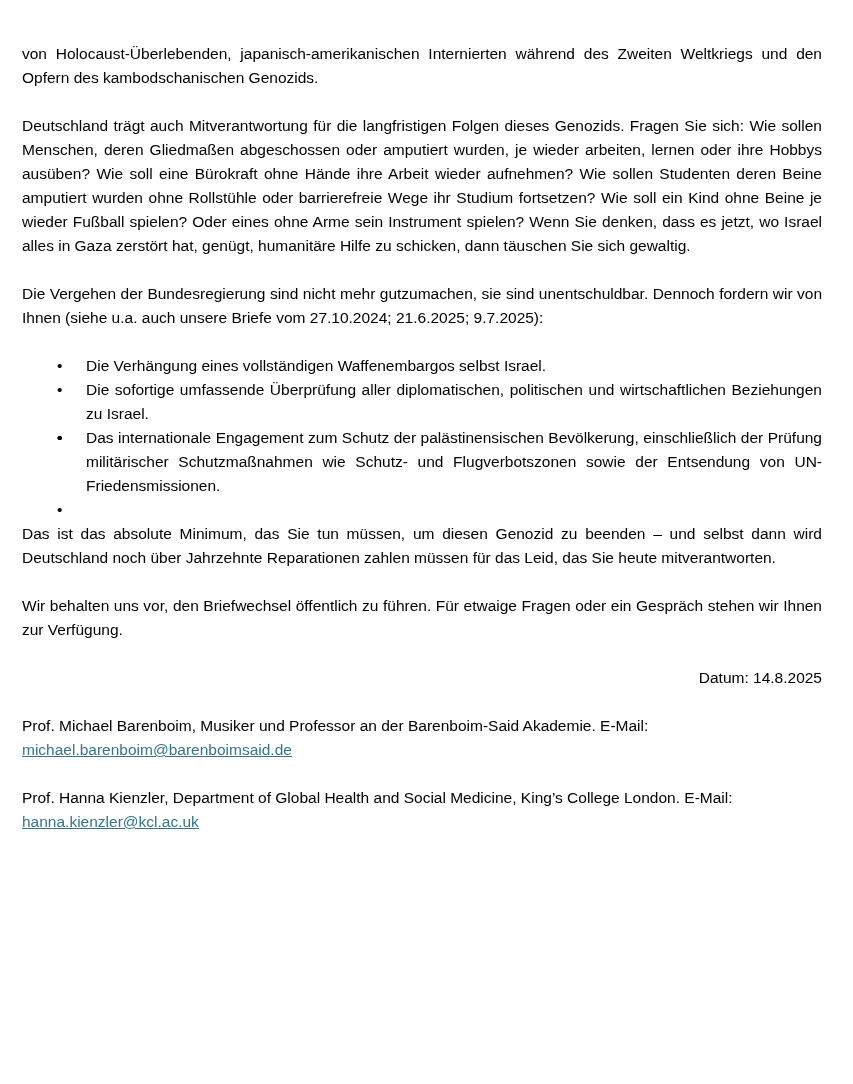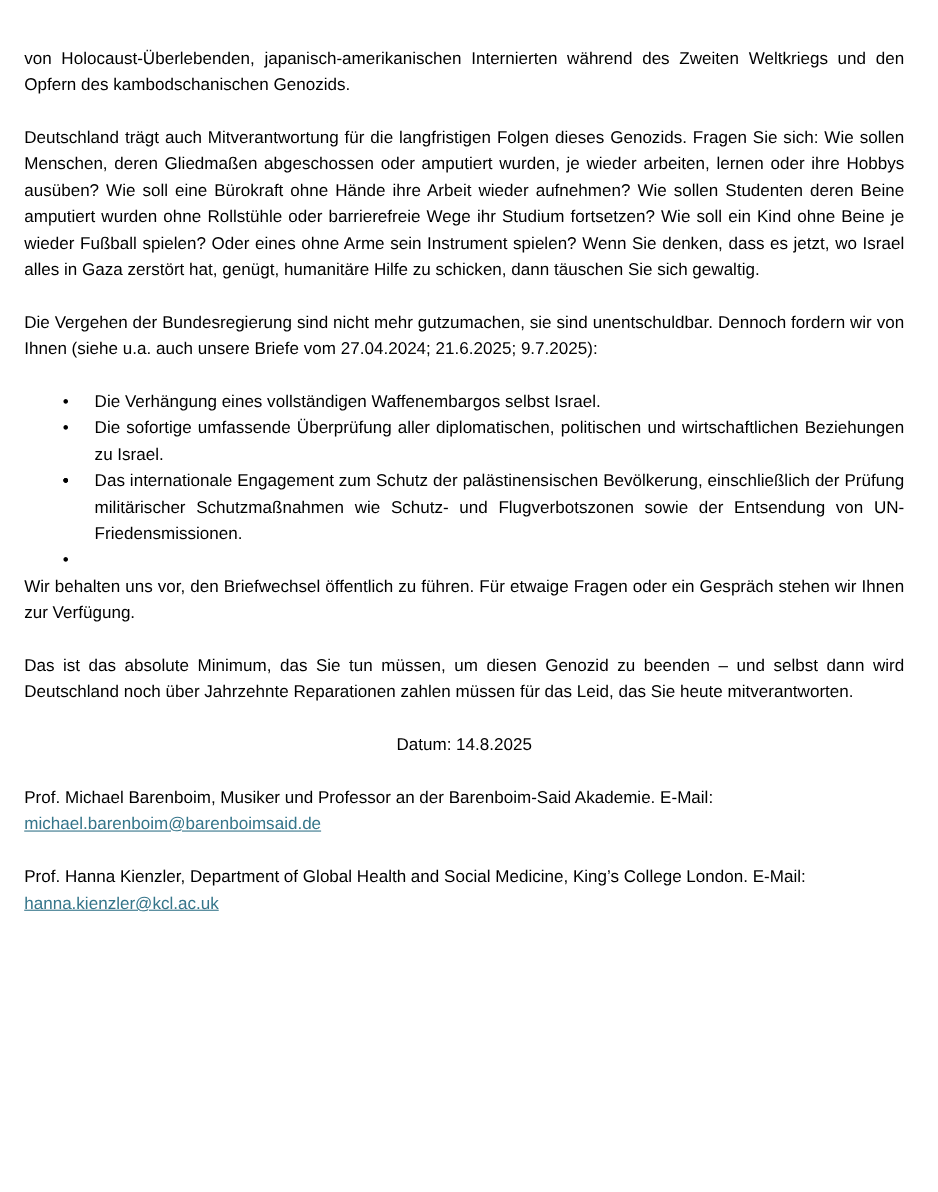--- a/index.html
+++ b/index.html
@@ -34,21 +34,21 @@
     padding-left: 64px;
     text-align: justify;
   }
   ul.demands li .bullet-dot {
     position: absolute;
     left: 35px;
     top: 0;
   }
   .date-line {
     margin: 0 0 24px 0;
-    text-align: center;
+    text-align: right;
   }
   .signature {
     margin: 0 0 24px 0;
     text-align: left;
   }
   .signature:last-child {
     margin-bottom: 0;
   }
   a.email-link {
     color: #35758a;
@@ -58,21 +58,21 @@
 </style>
 </head>
 <body>
 
 <div class="page">
 
   <p class="para">von Holocaust-Überlebenden, japanisch-amerikanischen Internierten während des Zweiten Weltkriegs und den Opfern des kambodschanischen Genozids.</p>
 
   <p class="para">Deutschland trägt auch Mitverantwortung für die langfristigen Folgen dieses Genozids. Fragen Sie sich: Wie sollen Menschen, deren Gliedmaßen abgeschossen oder amputiert wurden, je wieder arbeiten, lernen oder ihre Hobbys ausüben? Wie soll eine Bürokraft ohne Hände ihre Arbeit wieder aufnehmen? Wie sollen Studenten deren Beine amputiert wurden ohne Rollstühle oder barrierefreie Wege ihr Studium fortsetzen? Wie soll ein Kind ohne Beine je wieder Fußball spielen? Oder eines ohne Arme sein Instrument spielen? Wenn Sie denken, dass es jetzt, wo Israel alles in Gaza zerstört hat, genügt, humanitäre Hilfe zu schicken, dann täuschen Sie sich gewaltig.</p>
 
-  <p class="para">Die Vergehen der Bundesregierung sind nicht mehr gutzumachen, sie sind unentschuldbar. Dennoch fordern wir von Ihnen (siehe u.a. auch unsere Briefe vom 27.04.2024; 21.6.2025; 9.7.2025):</p>
+  <p class="para">Die Vergehen der Bundesregierung sind nicht mehr gutzumachen, sie sind unentschuldbar. Dennoch fordern wir von Ihnen (siehe u.a. auch unsere Briefe vom 27.10.2024; 21.6.2025; 9.7.2025):</p>
 
   <ul class="demands">
     <li>
       <span class="bullet-dot">•</span>
       <span>Die Verhängung eines vollständigen Waffenembargos selbst Israel.</span>
     </li>
     <li>
       <span class="bullet-dot">•</span>
       <span>Die sofortige umfassende Überprüfung aller diplomatischen, politischen und wirtschaftlichen Beziehungen zu Israel.</span>
     </li>
@@ -84,23 +84,23 @@
     </li>
     <li>
       <span class="bullet-dot">•</span>
       <span>Das internationale Engagement zum Schutz der palästinensischen Bevölkerung, einschließlich der Prüfung militärischer Schutzmaßnahmen wie Schutz- und Flugverbotszonen sowie der Entsendung von UN-Friedensmissionen.</span>
     </li>
     <li>
       <span class="bullet-dot">•</span>
     </li>
   </ul>
 
+  <p class="para">Das ist das absolute Minimum, das Sie tun müssen, um diesen Genozid zu beenden – und selbst dann wird Deutschland noch über Jahrzehnte Reparationen zahlen müssen für das Leid, das Sie heute mitverantworten.</p>
+
   <p class="para">Wir behalten uns vor, den Briefwechsel öffentlich zu führen. Für etwaige Fragen oder ein Gespräch stehen wir Ihnen zur Verfügung.</p>
-
-  <p class="para">Das ist das absolute Minimum, das Sie tun müssen, um diesen Genozid zu beenden – und selbst dann wird Deutschland noch über Jahrzehnte Reparationen zahlen müssen für das Leid, das Sie heute mitverantworten.</p>
 
   <p class="date-line">Datum: 14.8.2025</p>
 
   <p class="signature"><span>Prof. Michael Barenboim, Musiker und Professor an der Barenboim-Said Akademie. E-Mail: </span><a class="email-link" href="#">michael.barenboim@barenboimsaid.de</a></p>
 
   <p class="signature"><span>Prof. Hanna Kienzler, Department of Global Health and Social Medicine, King’s College London. E-Mail: </span><a class="email-link" href="#">hanna.kienzler@kcl.ac.uk</a></p>
 
 </div>
 
 </body></html>

